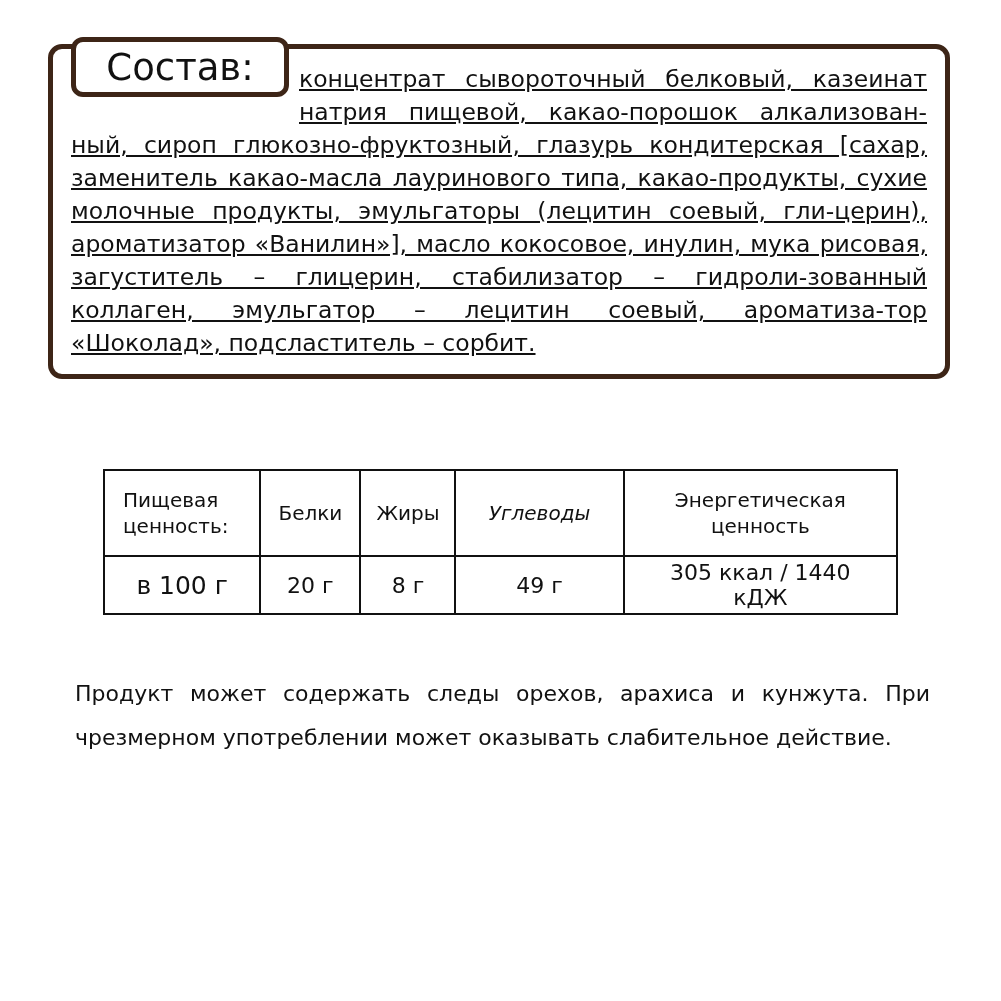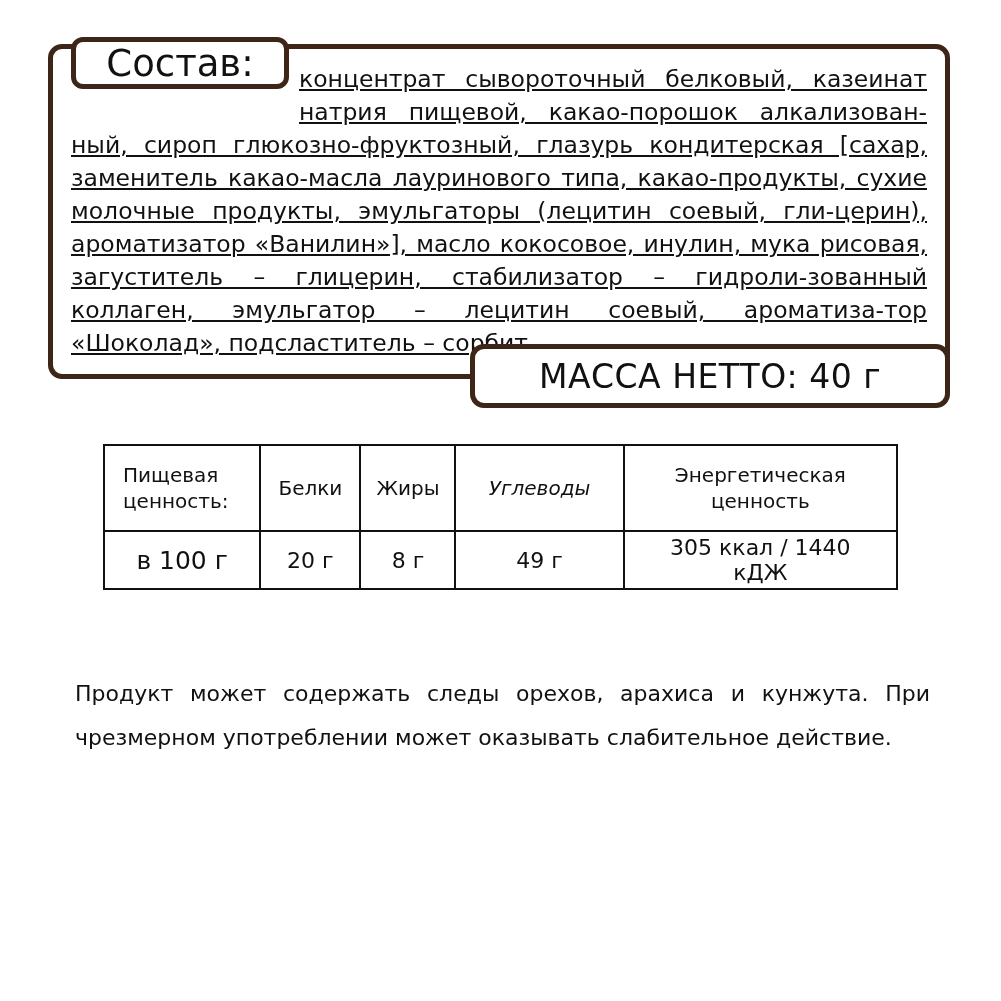--- a/index.html
+++ b/index.html
@@ -37,21 +37,21 @@
 
   .ingredients-inner {
     position: relative;
   }
 
   .label-badge {
     position: absolute;
     left: 0px;
     top: -26px;
     width: 218px;
-    height: 52px;
+    height: 60px;
     box-sizing: border-box;
     border: 5px solid #3d2517;
     border-radius: 12px;
     background: #ffffff;
     display: flex;
     align-items: center;
     justify-content: center;
     font-size: 37px;
     font-weight: 400;
     letter-spacing: 0px;
@@ -91,21 +91,21 @@
     justify-content: center;
     font-size: 33px;
     color: #111111;
     letter-spacing: 0.5px;
   }
 
   
   .nutrition-table {
     position: absolute;
     left: 103px;
-    top: 444px;
+    top: 469px;
     width: 795px;
     border-collapse: collapse;
     background: #ffffff;
     border-radius: 30px;
   }
   .nutrition-table td, .nutrition-table th {
     border: 2.5px solid #111111;
     text-align: center;
     vertical-align: middle;
     font-weight: 400;
@@ -154,21 +154,20 @@
 
 <div class="page">
 
   <div class="ingredients-panel">
     <div class="ingredients-inner">
       <div class="label-badge">Состав:</div>
       <p class="ingredients-text"><span class="indent-shim"></span><span>концентрат сывороточный белковый, казеинат натрия пищевой, какао-порошок алкализован-ный, сироп глюкозно-фруктозный, глазурь кондитерская [сахар, заменитель какао-масла лауринового типа, какао-продукты, сухие молочные продукты, эмульгаторы (лецитин соевый, гли-церин), ароматизатор «Ванилин»], масло кокосовое, инулин, мука рисовая, загуститель – глицерин, стабилизатор – гидроли-зованный коллаген, эмульгатор – лецитин соевый, ароматиза-тор «Шоколад», подсластитель – сорбит.</span></p>
     </div>
   </div>
 
-  <div class="netto-badge">МАССА НЕТТО: 40 г</div>
 
   <table class="nutrition-table">
     <thead>
       <tr>
         <td class="head-first">Пищевая ценность:</td>
         <td class="col-protein">Белки</td>
         <td class="col-fat">Жиры</td>
         <td class="col-carb">Углеводы</td>
         <td class="col-energy">Энергетическая ценность</td>
       </tr>

